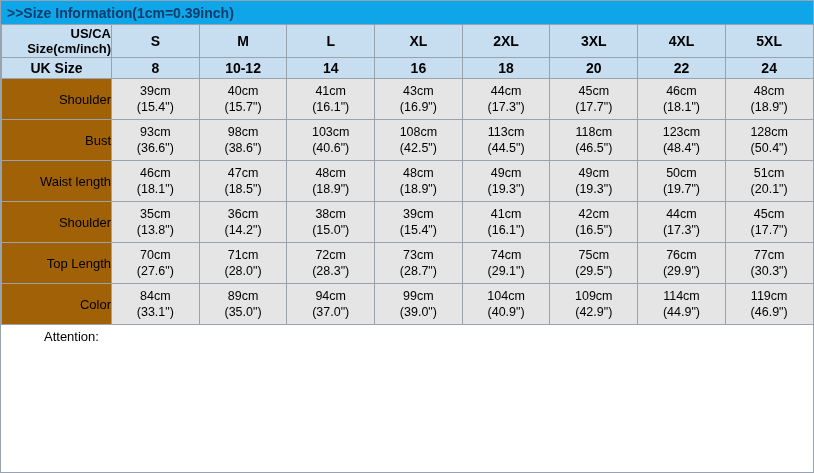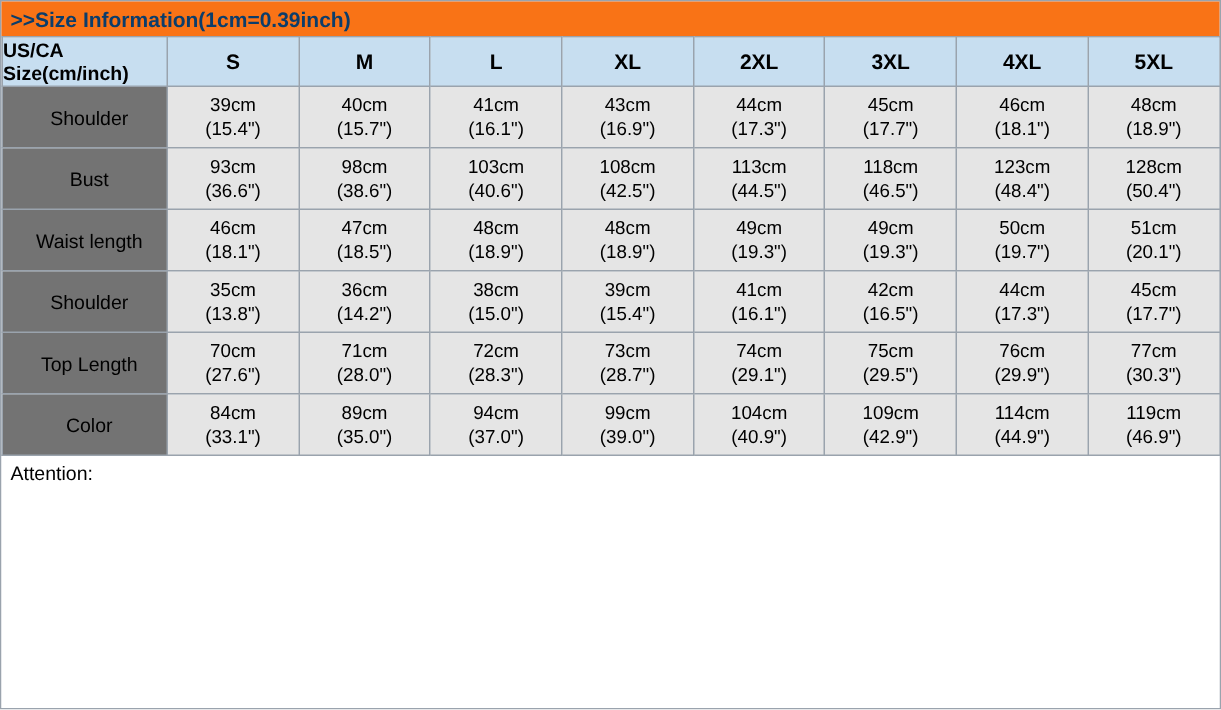--- a/index.html
+++ b/index.html
@@ -18,21 +18,21 @@
     width: 814px;
     height: 473px;
     box-sizing: border-box;
     border: 1px solid #9aa3ad;
     background: #ffffff;
     display: flex;
     flex-direction: column;
   }
   .header {
     padding: 3px 6px 1px 6px;
-    background: #f97316;
+    background: #0ea5e9;
   }
   .header-line {
     font-size: 14px;
     font-weight: bold;
     color: #0b3d6b;
     line-height: 19px;
     white-space: nowrap;
   }
   table.size-table {
     border-collapse: collapse;
@@ -50,33 +50,33 @@
   col.size-col { width: 87.7px; }
 
   .hdr-row td {
     background: #c7def0;
     font-weight: bold;
     font-size: 14px;
     height: 32px;
     color: #000;
   }
   .hdr-row td.label {
-    text-align: left;
+    text-align: right;
     line-height: 15px;
     font-size: 13px;
   }
   .sub-row td {
     background: #c7def0;
     font-weight: bold;
     font-size: 14px;
     height: 20px;
   }
   .data-row td.label {
-    background: #737373;
-    text-align: center;
+    background: #a16207;
+    text-align: right;
     padding-left: 6px;
     font-size: 13px;
     font-weight: normal;
     height: 40px;
   }
   .data-row td.val {
     background: #e5e5e5;
     font-size: 12.5px;
     line-height: 16px;
     height: 40px;
@@ -85,20 +85,21 @@
   .data-row td.val span {
     display: block;
   }
   .footer {
     flex: 1;
     background: #ffffff;
     padding: 3px 6px;
     font-size: 13px;
     line-height: 18px;
     color: #000;
+    margin-left: 37px;
   }
   .footer div { white-space: normal; }
 </style>
 </head>
 <body>
 
 <div class="wrap">
 
   <div class="header">
     <div class="header-line">&gt;&gt;Size Information(1cm=0.39inch)</div>
@@ -121,20 +122,31 @@
           <td class="label">US/CA Size(cm/inch)</td>
           <td>S</td>
           <td>M</td>
           <td>L</td>
           <td>XL</td>
           <td>2XL</td>
           <td>3XL</td>
           <td>4XL</td>
           <td>5XL</td>
         </tr>
+        <tr class="sub-row">
+          <td>UK Size</td>
+          <td>8</td>
+          <td>10-12</td>
+          <td>14</td>
+          <td>16</td>
+          <td>18</td>
+          <td>20</td>
+          <td>22</td>
+          <td>24</td>
+        </tr>
         <tr class="data-row">
           <td class="label">Shoulder</td>
           <td class="val">
             <span>39cm</span>
             <span>(15.4")</span>
           </td>
           <td class="val">
             <span>40cm</span>
             <span>(15.7")</span>
           </td>

